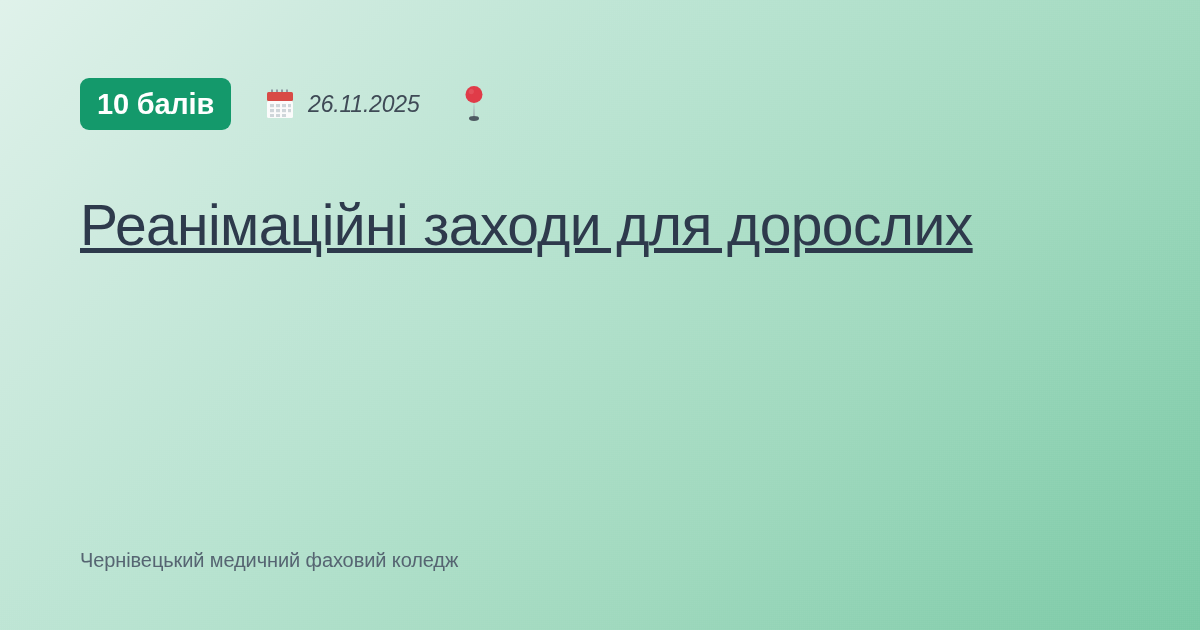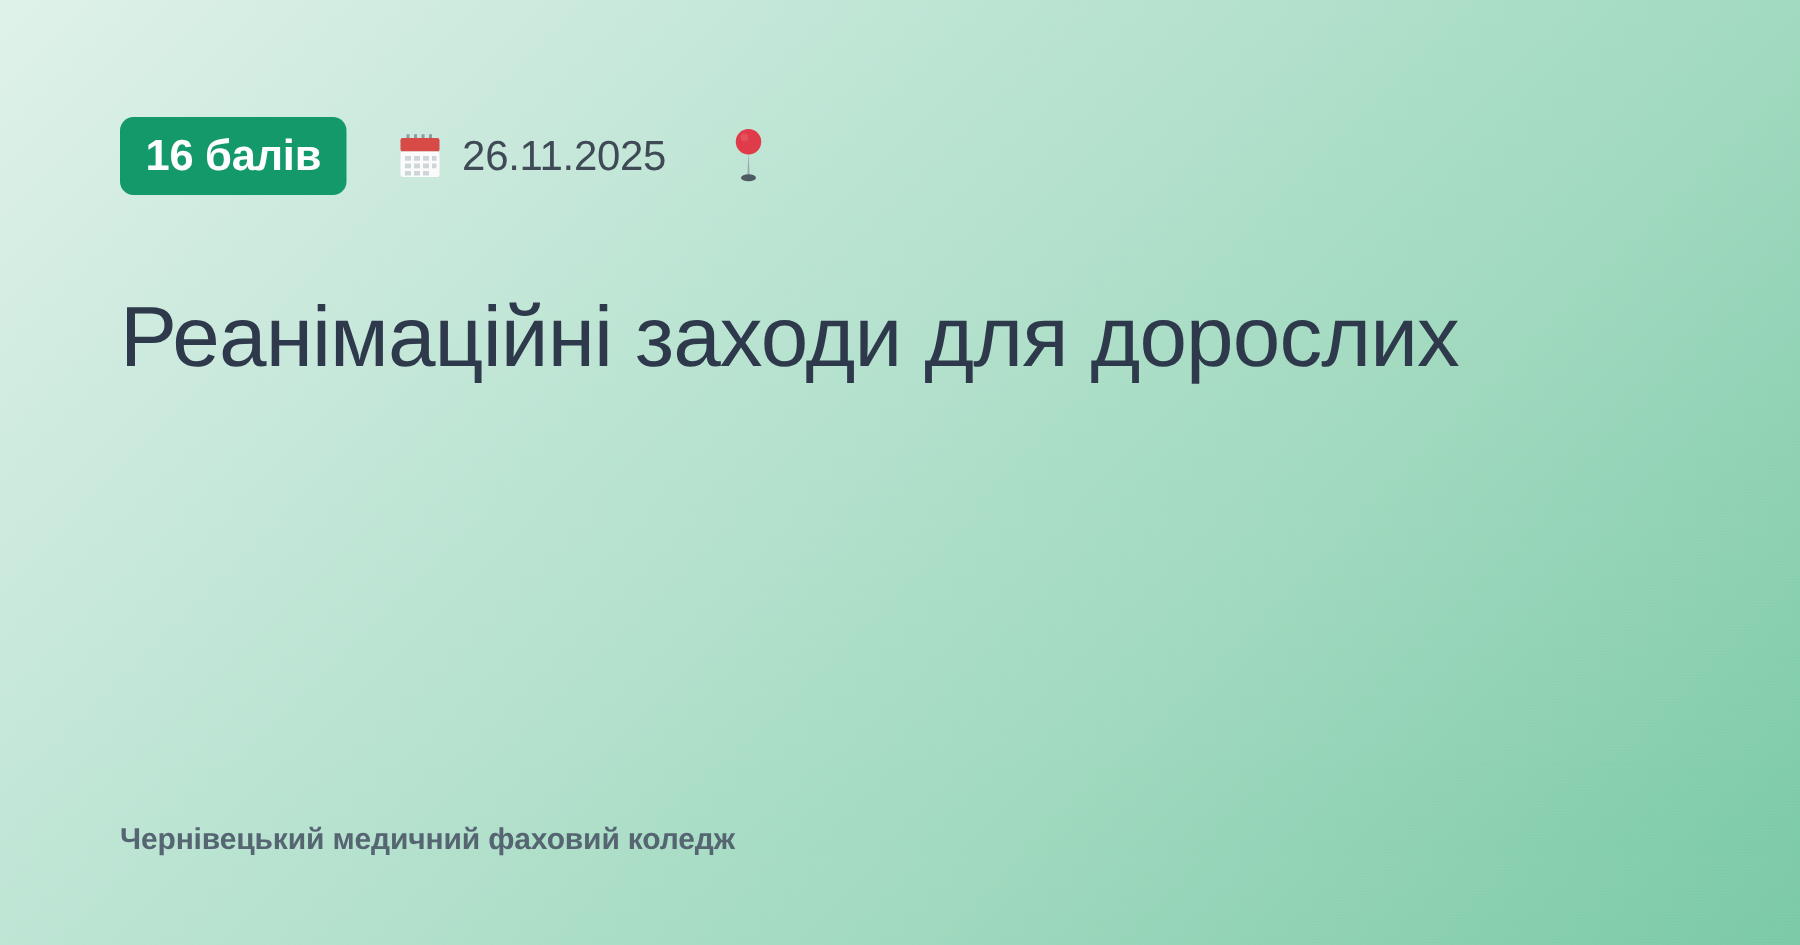--- a/index.html
+++ b/index.html
@@ -77,24 +77,25 @@
   .meta-item {
     display: inline-flex;
     align-items: center;
     white-space: nowrap;
   }
 
   .meta-item.date { margin-left: 34px; }
   .meta-item.place { margin-left: 44px; }
 
   .meta-text {
-    font-size: 28px;
+    font-size: 23px;
     font-weight: 400;
     color: #3f4a56;
     letter-spacing: -0.2px;
+    font-style: italic;
   }
 
   .meta-icon {
     display: inline-flex;
     align-items: center;
     justify-content: center;
     margin-right: 13px;
   }
 
   .meta-icon svg { display: block; }
@@ -105,40 +106,41 @@
   }
 
   .title {
     margin: 0;
     font-size: 57px;
     line-height: 1.16;
     font-weight: 400;
     color: #2e3a4c;
     letter-spacing: -0.6px;
     max-width: 1010px;
+    text-decoration: underline;
   }
 
   
   .spacer { flex: 1 1 auto; }
 
   .footer {
     font-size: 20px;
-    font-weight: 700;
+    font-weight: 400;
     color: #566572;
     letter-spacing: -0.1px;
   }
 </style>
 </head>
 <body>
 
 <div class="card">
 
   <div class="meta-row">
 
-    <span class="badge">16 балів</span>
+    <span class="badge">10 балів</span>
 
     <span class="meta-item date">
       <span class="meta-icon">
         <svg width="30" height="34" viewBox="0 0 30 34" aria-hidden="true">
 
           <g stroke="#8f9aa3" stroke-width="2" fill="none">
             <path d="M7 6 V2.5"></path>
               <path d="M12 6 V2.5"></path>
             <path d="M17 6 V2.5"></path>
               <path d="M22 6 V2.5"></path>

